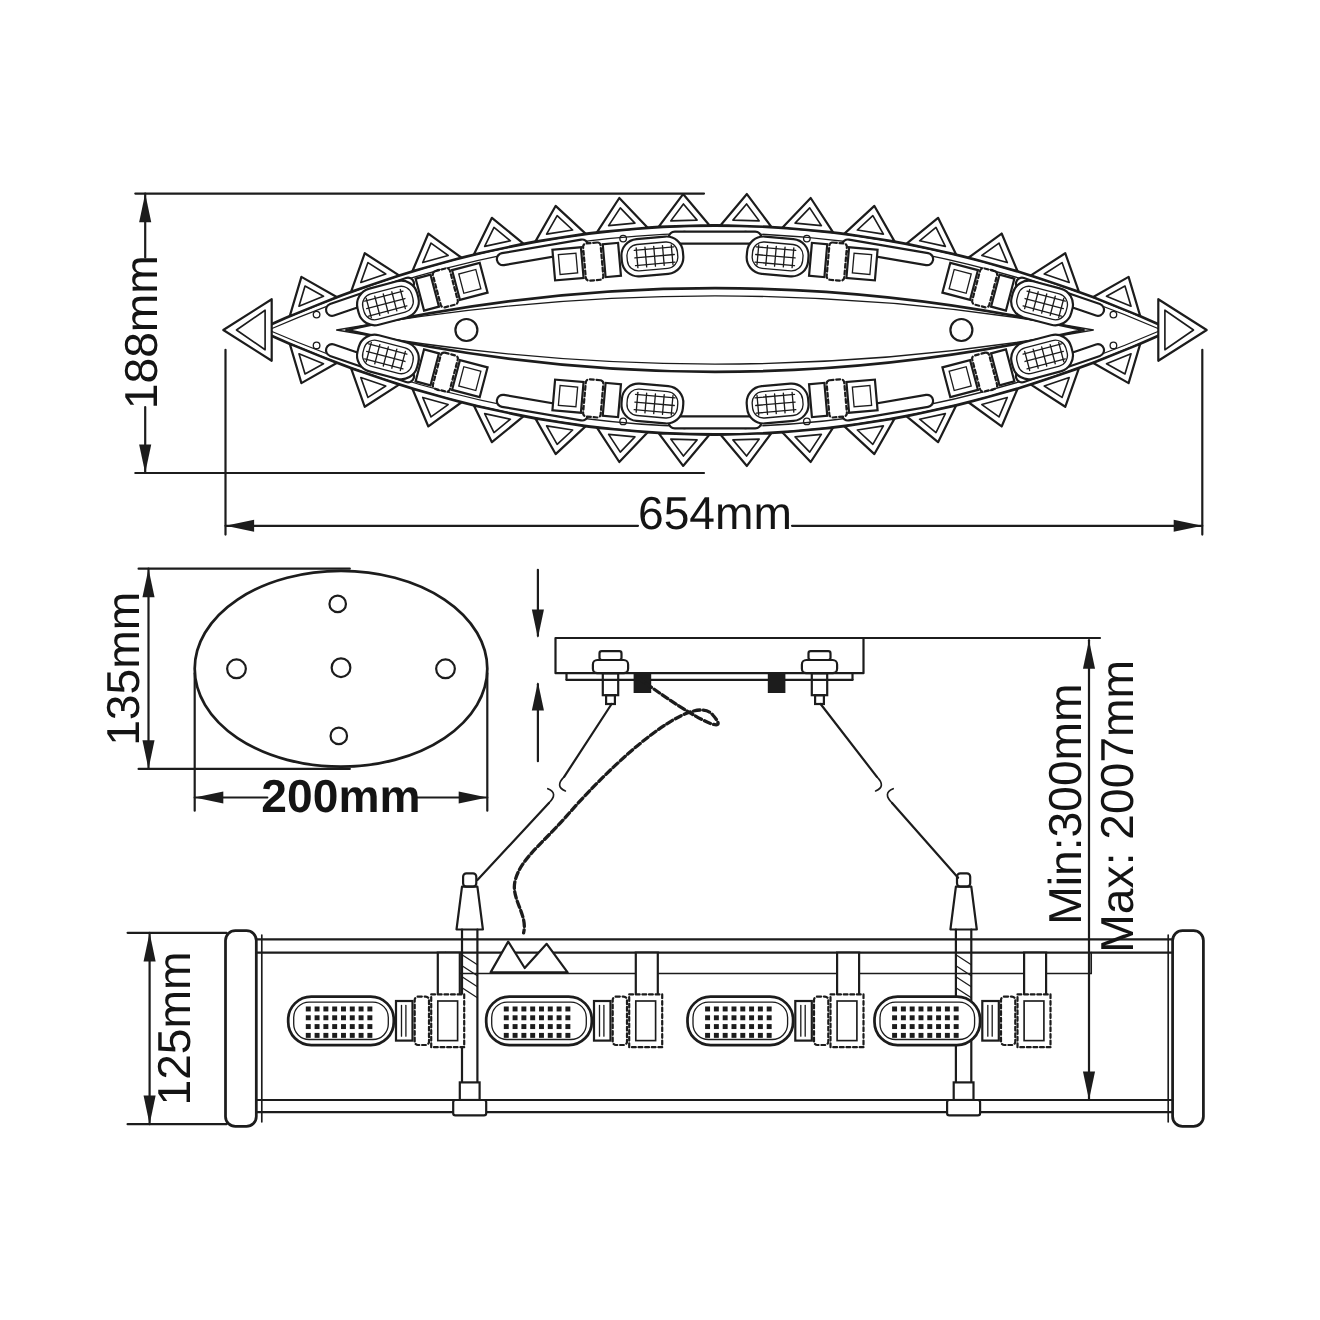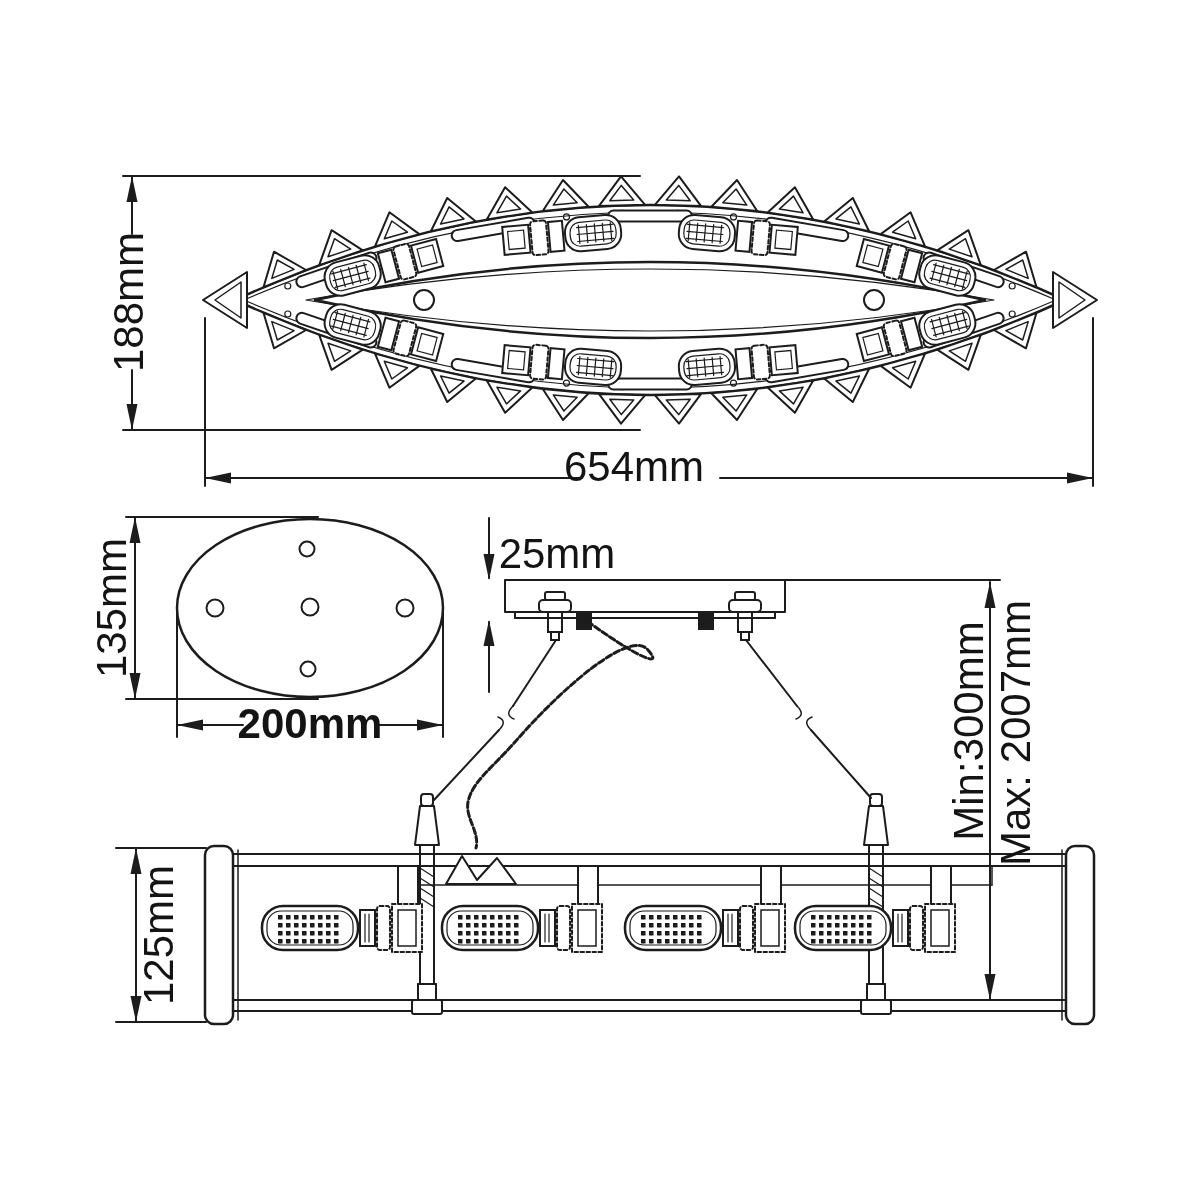--- a/index.html
+++ b/index.html
@@ -599,20 +599,19 @@
           <polygon points="489,620 483.5,646 494.5,646" class="blk"></polygon>
           <polygon points="990,582 984.5,608 995.5,608" class="blk"></polygon>
           <polygon points="990,1000 984.5,974 995.5,974" class="blk"></polygon>
           <polygon points="136,848 130.5,874 141.5,874" class="blk"></polygon>
           <polygon points="136,1022 130.5,996 141.5,996" class="blk"></polygon>
         </g>
     </g>
   </svg>
 
   <div class="lbl rot" style="left:54px;top:277px;width:150px;height:50px;">188mm</div>
-  <div class="lbl" style="left:534px;top:442px;width:200px;height:50px;">654mm</div>
+  <div class="lbl" style="left:550px;top:442px;width:200px;height:50px;">654mm</div>
   <div class="lbl rot" style="left:37px;top:583px;width:150px;height:50px;">135mm</div>
   <div class="lbl" style="left:210px;top:699px;width:200px;height:50px;font-weight:bold;">200mm</div>
-  <div class="lbl" style="left:477px;top:529px;width:160px;height:50px;">25mm</div>
   <div class="lbl rot" style="left:848px;top:707px;width:240px;height:48px;">Min:300mm</div>
   <div class="lbl rot" style="left:875px;top:709px;width:280px;height:48px;">Max: 2007mm</div>
   <div class="lbl rot" style="left:78px;top:911px;width:160px;height:48px;">125mm</div>
 </div>
 
 </body></html>

